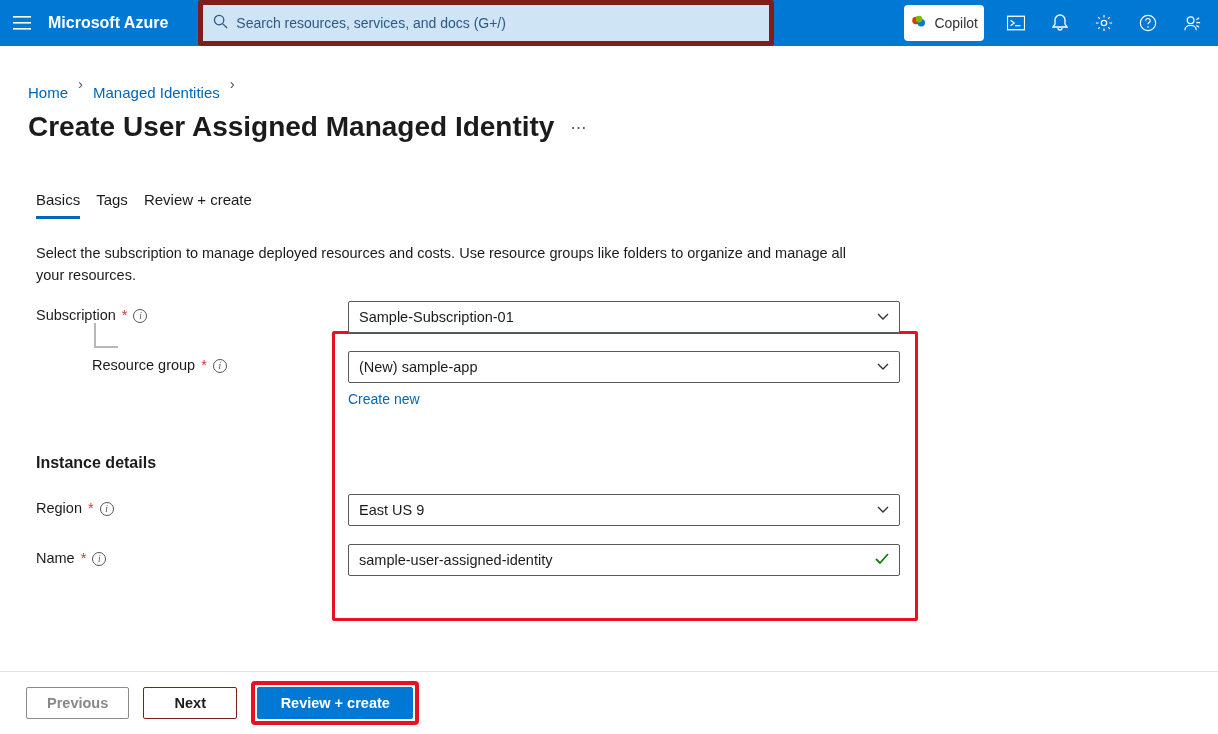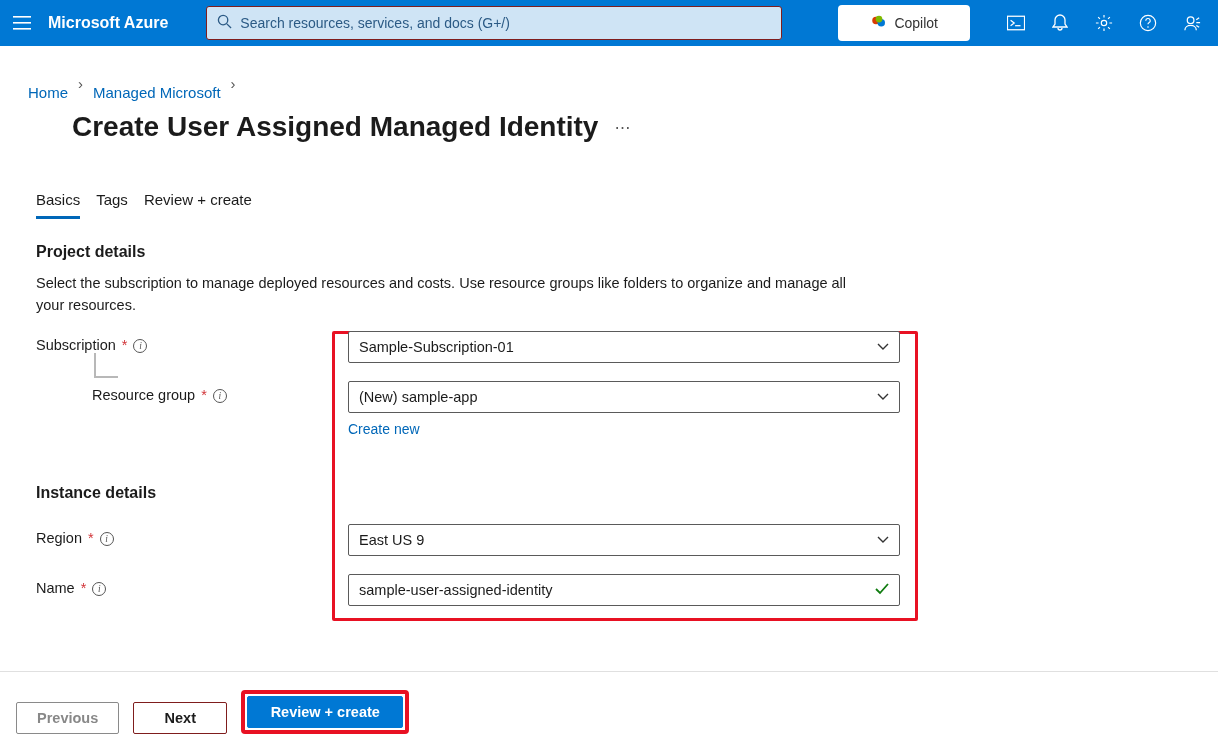--- a/index.html
+++ b/index.html
@@ -2,34 +2,34 @@
 <html><head>
   <meta charset="utf-8">
   <style>
     * { margin: 0; padding: 0; box-sizing: border-box; font-family: "Segoe UI", Arial, sans-serif; }
     body { width: 1218px; height: 734px; background: #fff; overflow: hidden; position: relative; }
 
     
     .topbar { height: 46px; background: #0078d4; display: flex; align-items: center; color: #fff; padding: 0 4px; }
     .hamburger { width: 36px; height: 46px; display:flex; align-items:center; justify-content:center; cursor:pointer; }
     .brand { font-size: 16px; font-weight: 600; padding: 0 18px 0 8px; white-space: nowrap; }
-    .searchwrap { flex: 0 0 576px; height: 34px; background: #cfe4f5; border-radius: 3px; display:flex; align-items:center; padding: 0 10px; margin-left: 20px; border:1px solid #7f1d1d;}
+    .searchwrap { flex: 0 0 576px; height: 46px; background: #cfe4f5; border-radius: 3px; display:flex; align-items:center; padding: 0 10px; margin-left: 12px; border:5px solid #7f1d1d;}
     .searchwrap input { flex:1; background: transparent; border:none; outline:none; font-size:14px; color:#265079; }
     .searchwrap input::placeholder { color:#2b5a85; }
     .topgap { flex:1; }
-    .copilot-btn { height:36px; background:#fff; border-radius:4px; display:flex; align-items:center; padding:0 32px; gap:6px; font-size:14px; color:#333; cursor:pointer; margin-right:24px; }
+    .copilot-btn { height:36px; background:#fff; border-radius:4px; display:flex; align-items:center; padding:0 6px; gap:6px; font-size:14px; color:#333; cursor:pointer; margin-right:10px; }
     .topicons { display:flex; }
     .topicon { width:44px; height:46px; display:flex; align-items:center; justify-content:center; cursor:pointer; }
 
     
     .breadcrumb { display:flex; align-items:center; gap:10px; padding: 20px 0 0 28px; font-size:15px; }
     .breadcrumb a { color:#0067b8; text-decoration:none; cursor:pointer;margin-top:18px; }
     .chev { color:#555; }
 
-    .pagetitle-row { display:flex; align-items:center; gap:16px; padding: 10px 0 0 28px; margin-left: 44px; }
+    .pagetitle-row { display:flex; align-items:center; gap:16px; padding: 10px 0 0 28px; }
     .pagetitle { font-size:28px; font-weight:600; color:#1b1b1b; }
     .dots { color:#555; font-size:16px; letter-spacing:1px; cursor:pointer; }
 
     
     .tabs { display:flex; gap:16px; padding: 48px 0 0 36px; border-bottom:0; }
     .tab { font-size:15px; color:#1b1b1b; padding-bottom:8px; cursor:pointer; }
     .tab.active { font-weight:400; border-bottom:3px solid #0067b8; }
 
     
     .content { padding: 24px 0 0 36px; width: 920px; position: relative; }
@@ -51,21 +51,21 @@
 
     .selectbox { position:relative; width:552px; }
     .selectbox .field { height:32px; border:1px solid #5a5a5a; border-radius:2px; display:flex; align-items:center; padding:0 10px; font-size:14.5px; color:#1b1b1b; background:#fff; cursor:pointer; justify-content:space-between; }
     .selectbox.text .field { cursor:text; }
     .chevdown svg { display:block; }
     .checkmark { color:#107c10; }
 
     .link { color:#0067b8; font-size:14px; cursor:pointer; margin-top:8px; display:inline-block; }
 
     
-    .footer { position:absolute; left:0; bottom:0; width:100%; height:63px; border-top:1px solid #e0e0e0; display:flex; align-items:flex-end; padding-left:16px; gap:14px; background:#fff;}
+    .footer { position:absolute; left:0; bottom:0; width:100%; height:63px; border-top:1px solid #e0e0e0; display:flex; align-items:center; padding-left:26px; gap:14px; background:#fff;}
     .btn { height:32px; padding:0 20px; font-size:14.5px; border-radius:2px; display:flex; align-items:center; justify-content:center; cursor:pointer; min-width:94px; font-weight:600;}
     .btn.prev { border:1px solid #8a8a8a; color:#888; background:#fff; cursor:not-allowed; font-weight:600;}
     .btn.next { border:1px solid #7f1d1d; color:#1b1b1b; background:#fff; font-weight:600;}
     .btn.review { background:#0078d4; color:#fff; border:1px solid #0078d4; font-weight:600; min-width:156px;}
     .review-wrap { border:4px solid #e81123; border-radius:4px; padding:2px;}
 
     svg { fill: currentColor; }
   </style>
 </head>
 <body>
@@ -132,39 +132,38 @@
           <path d="M2 17c0-3 2.7-5 6-5s6 2 6 5" fill="none" stroke="#fff" stroke-width="1.3"></path>
           <path d="M14 6l3-2 M14 9h4 M14 12l3 2" stroke="#fff" stroke-width="1.3"></path>
         </svg>
     </div>
   </div>
 </div>
 
 <div class="breadcrumb">
   <a>Home</a>
   <span class="chev">›</span>
-  <a>Managed Microsoft</a>
+  <a>Managed Identities</a>
   <span class="chev">›</span>
 </div>
 
 <div class="pagetitle-row">
   <div class="pagetitle">Create User Assigned Managed Identity</div>
   <div class="dots">⋯</div>
 </div>
 
 <div class="tabs">
   <div class="tab active">Basics</div>
   <div class="tab">Tags</div>
   <div class="tab">Review + create</div>
 </div>
 
 <div class="content">
   <div class="redbox formbox"></div>
 
-  <div class="section-head">Project details</div>
   <div class="section-desc">Select the subscription to manage deployed resources and costs. Use resource groups like folders to organize and manage all your resources.</div>
 
   <div class="formrow">
     <div class="formlabel">
       <span>Subscription</span>
       <span class="req">*</span>
       <span class="info-icon">i</span>
     </div>
     <div class="selectbox">
       <div class="field">

